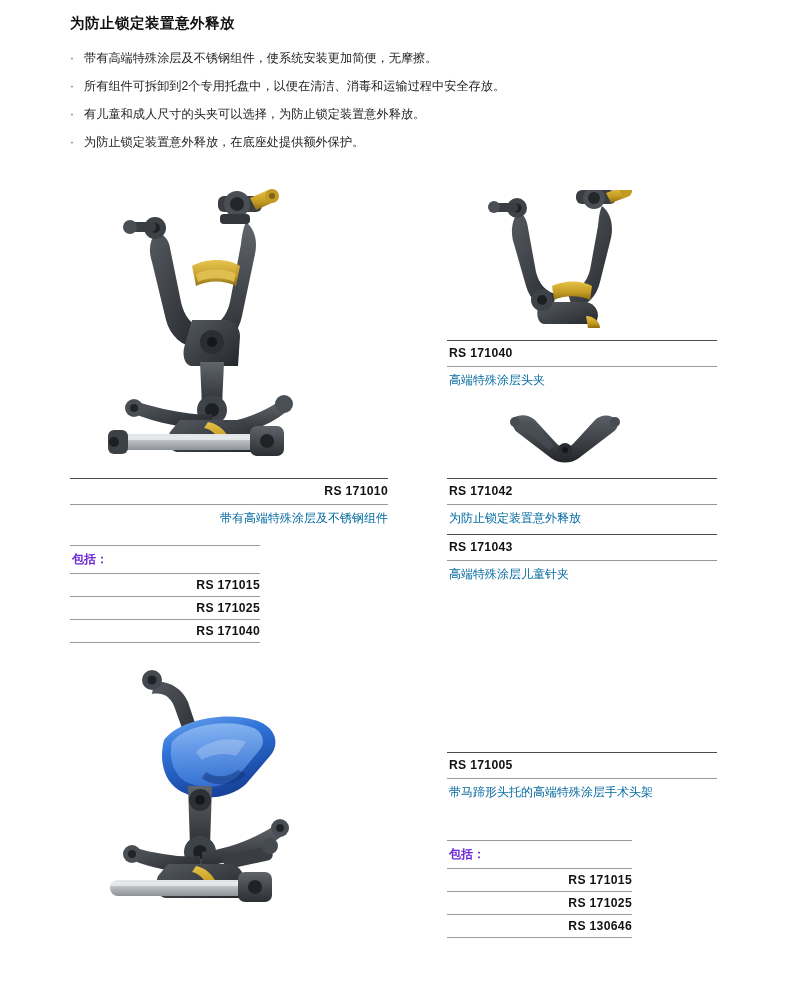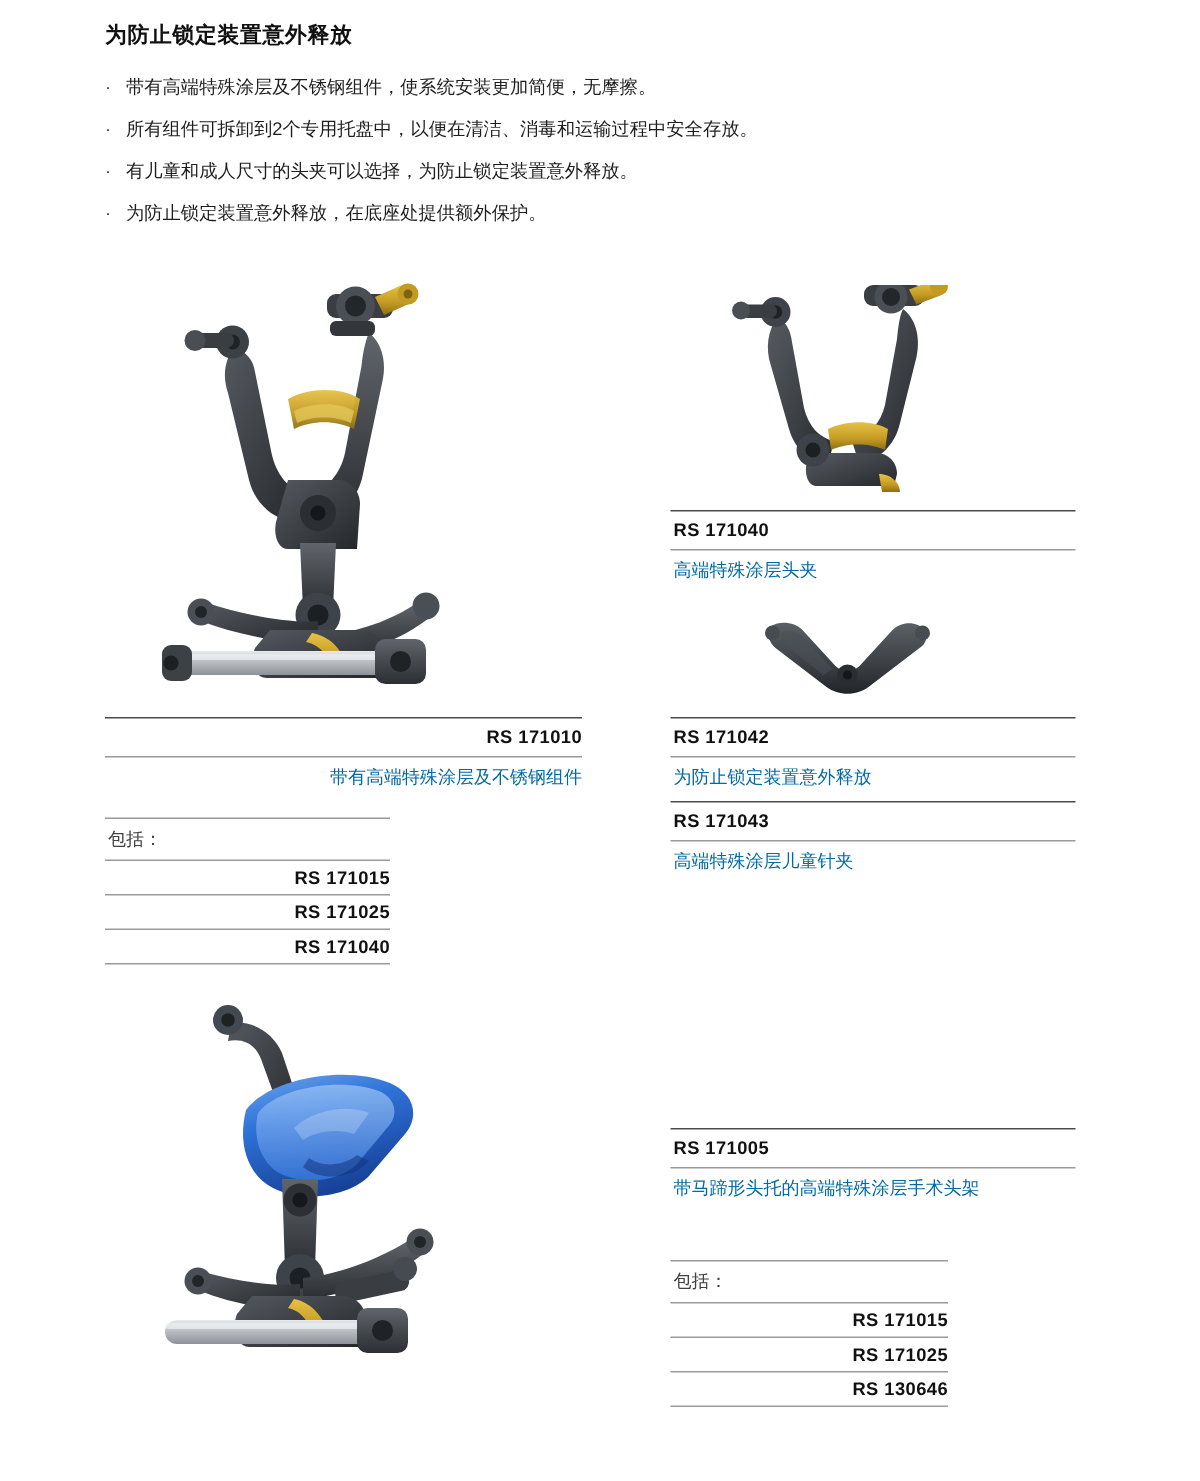--- a/index.html
+++ b/index.html
@@ -72,21 +72,22 @@
   }
   .cap .desc {
     font-size: 12px;
     padding: 6px 0 8px 2px;
     color: #0369a1;
     line-height: 15px;
   }
   .cap .inc-title {
     font-size: 12px;
     padding: 5px 0 5px 2px;
-    color: #404040;
+    color: #6d28d9;
+    font-weight: bold;
   }
   .inc-item {
     font-size: 12.2px;
     font-weight: bold;
     letter-spacing: 0.3px;
     padding: 4px 0 4px 2px;
     color: #111;
     text-align: right;
   }
 

